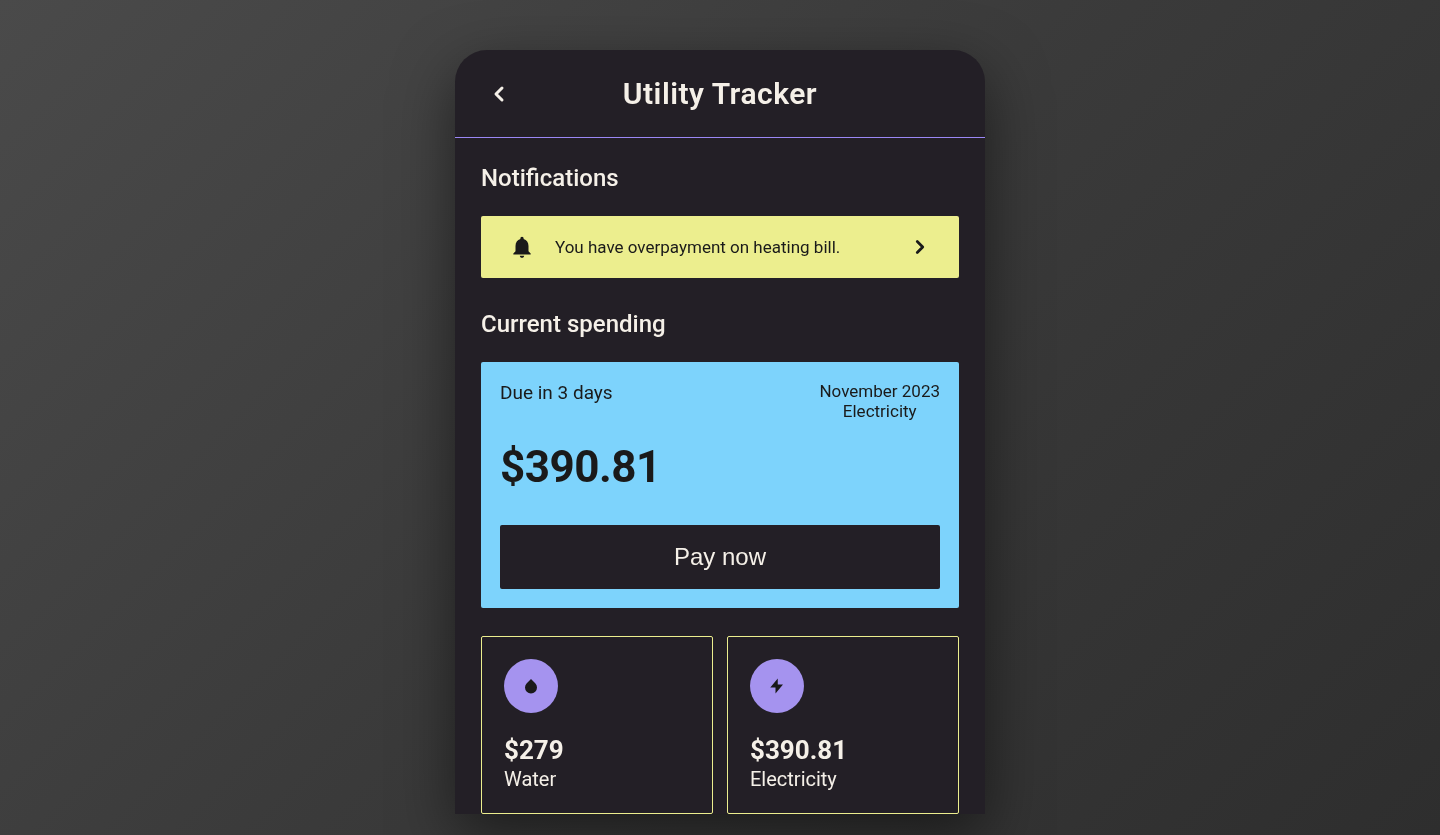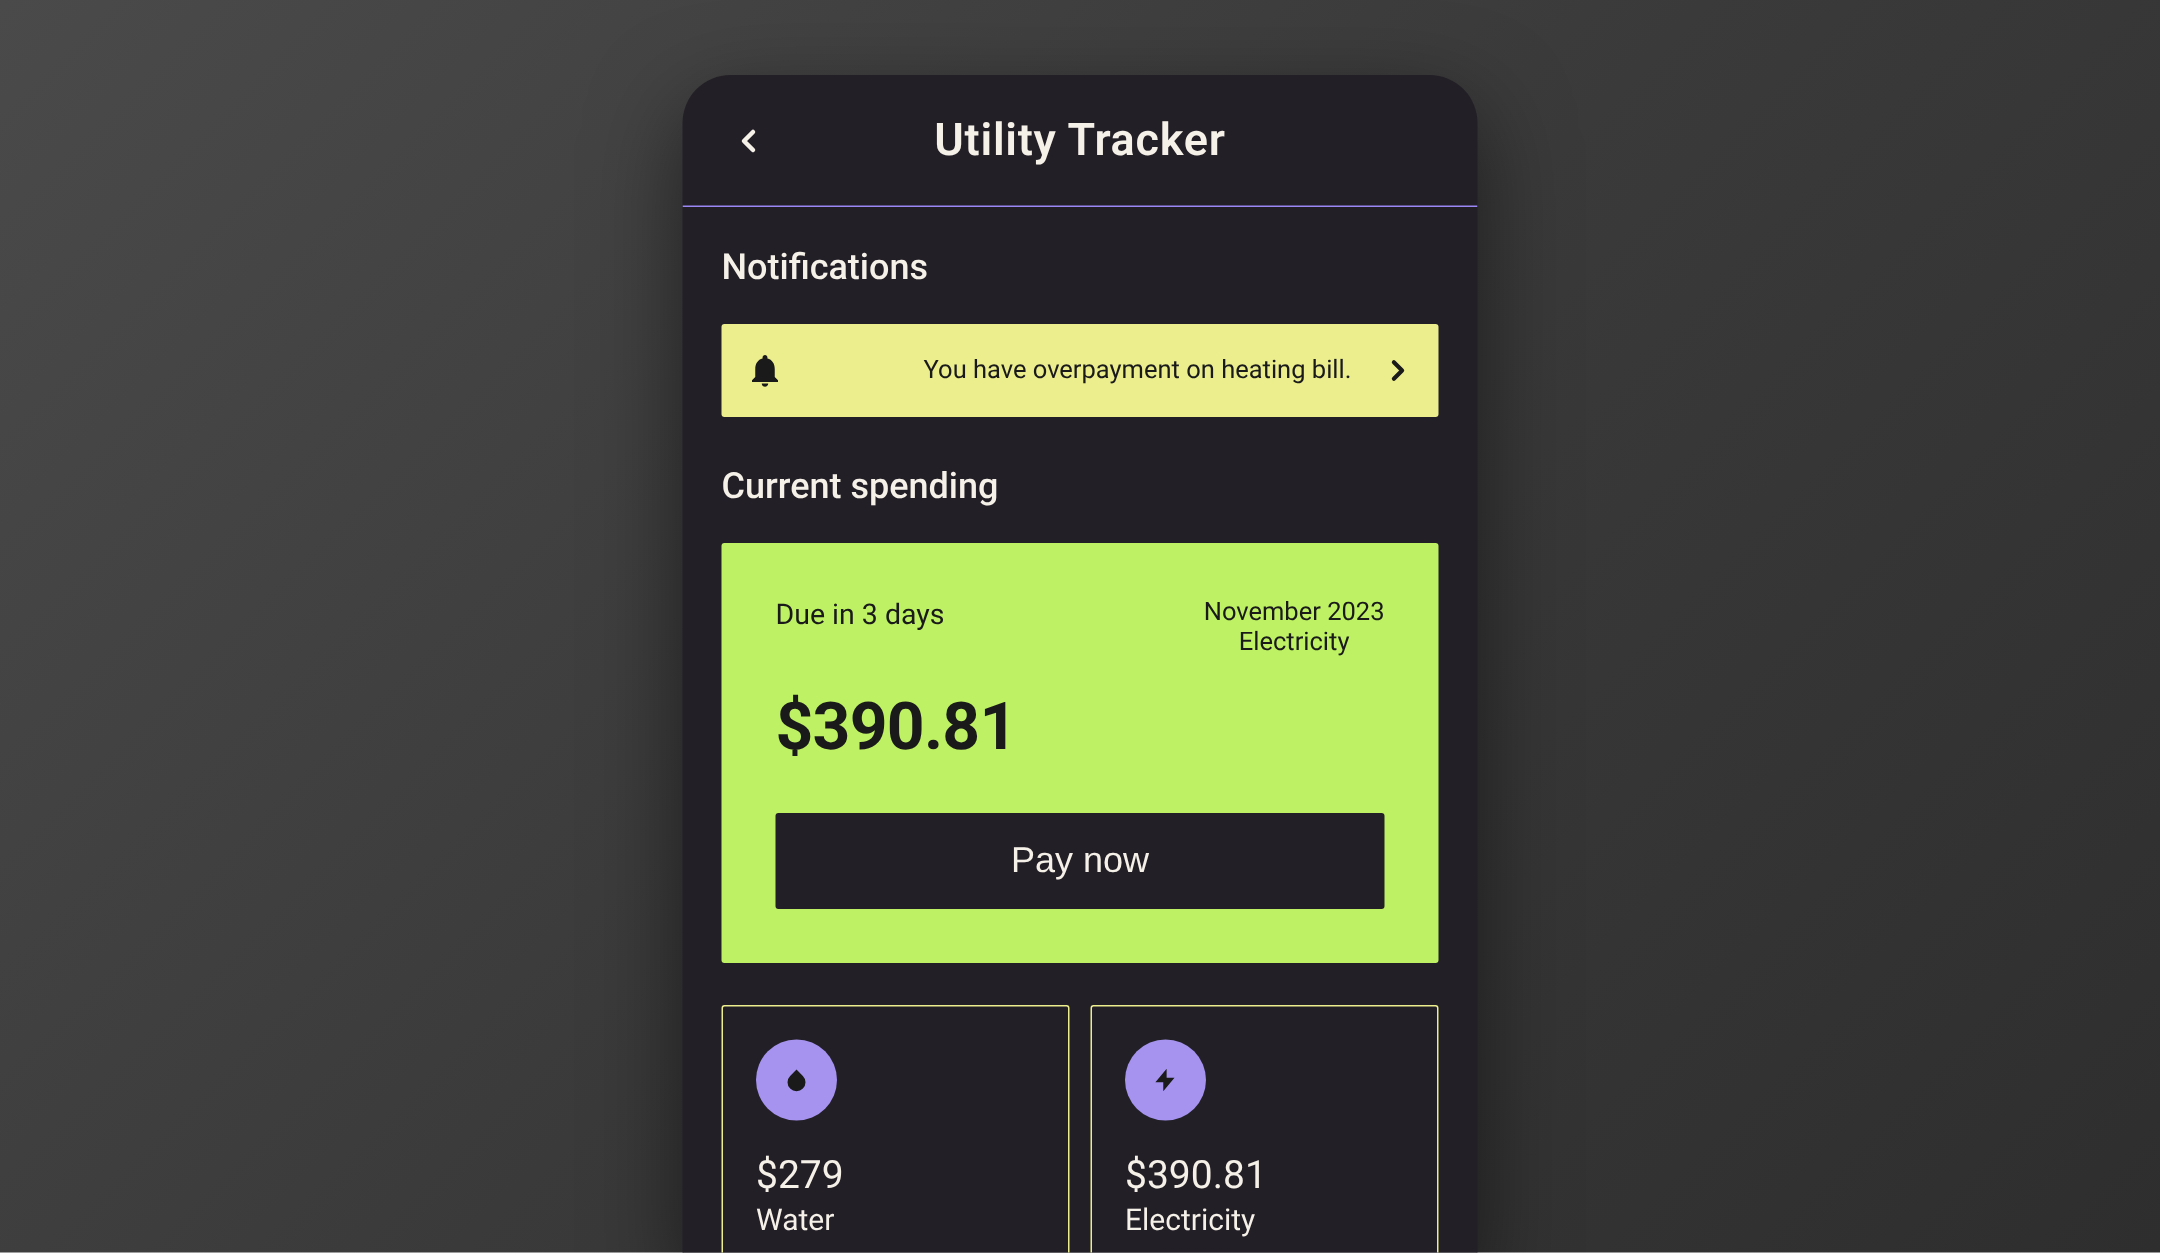--- a/index.html
+++ b/index.html
@@ -63,27 +63,26 @@
     .section-heading {
       color: #f5f0e8;
       font-size: 24px;
       font-weight: 500;
       margin-bottom: 24px;
     }
 
     .notification-banner {
       background: #ecee8e;
       border-radius: 2px;
-      padding: 18px 16px;
+      padding: 18px 28px;
       display: flex;
       align-items: center;
       gap: 20px;
       margin-bottom: 32px;
       cursor: pointer;
-      text-align: right;
     }
 
     .notification-icon {
       width: 26px;
       height: 26px;
       color: #1a1a1a;
       flex-shrink: 0;
     }
 
     .notification-text {
@@ -93,23 +92,23 @@
     }
 
     .notification-chevron {
       width: 22px;
       height: 22px;
       color: #1a1a1a;
       flex-shrink: 0;
     }
 
     .spending-card {
-      background: #bef264;
-      border-radius: 2px;
-      padding: 36px;
+      background: #7dd3fc;
+      border-radius: 2px;
+      padding: 19px;
       margin-bottom: 28px;
     }
 
     .spending-top {
       display: flex;
       justify-content: space-between;
       align-items: flex-start;
       margin-bottom: 20px;
     }
 
@@ -179,21 +178,21 @@
 
     .utility-icon-wrap svg {
       width: 18px;
       height: 18px;
       color: #1a1a1a;
     }
 
     .utility-amount {
       color: #f5f0e8;
       font-size: 26px;
-      font-weight: 400;
+      font-weight: 700;
       margin-bottom: 2px;
     }
 
     .utility-label {
       color: #f5f0e8;
       font-size: 20px;
       font-weight: 400;
     }
   </style>
 </head>

